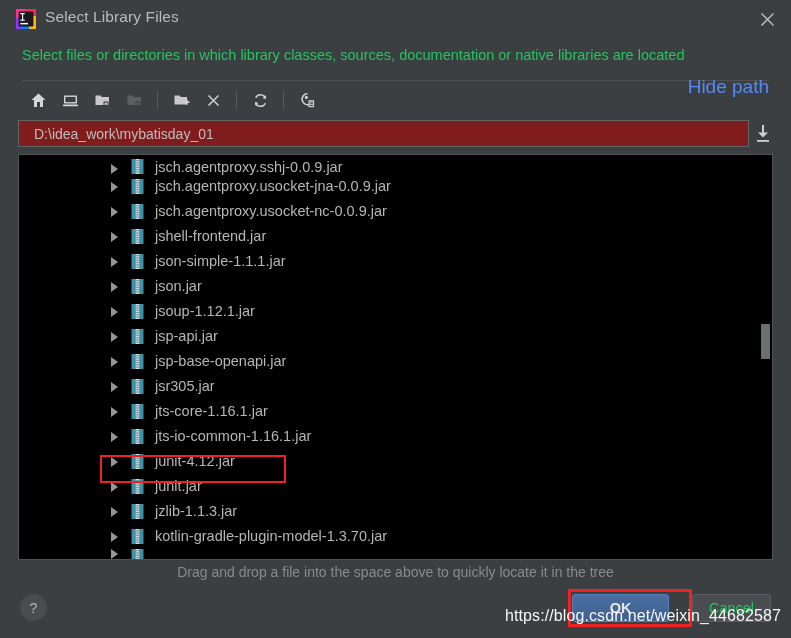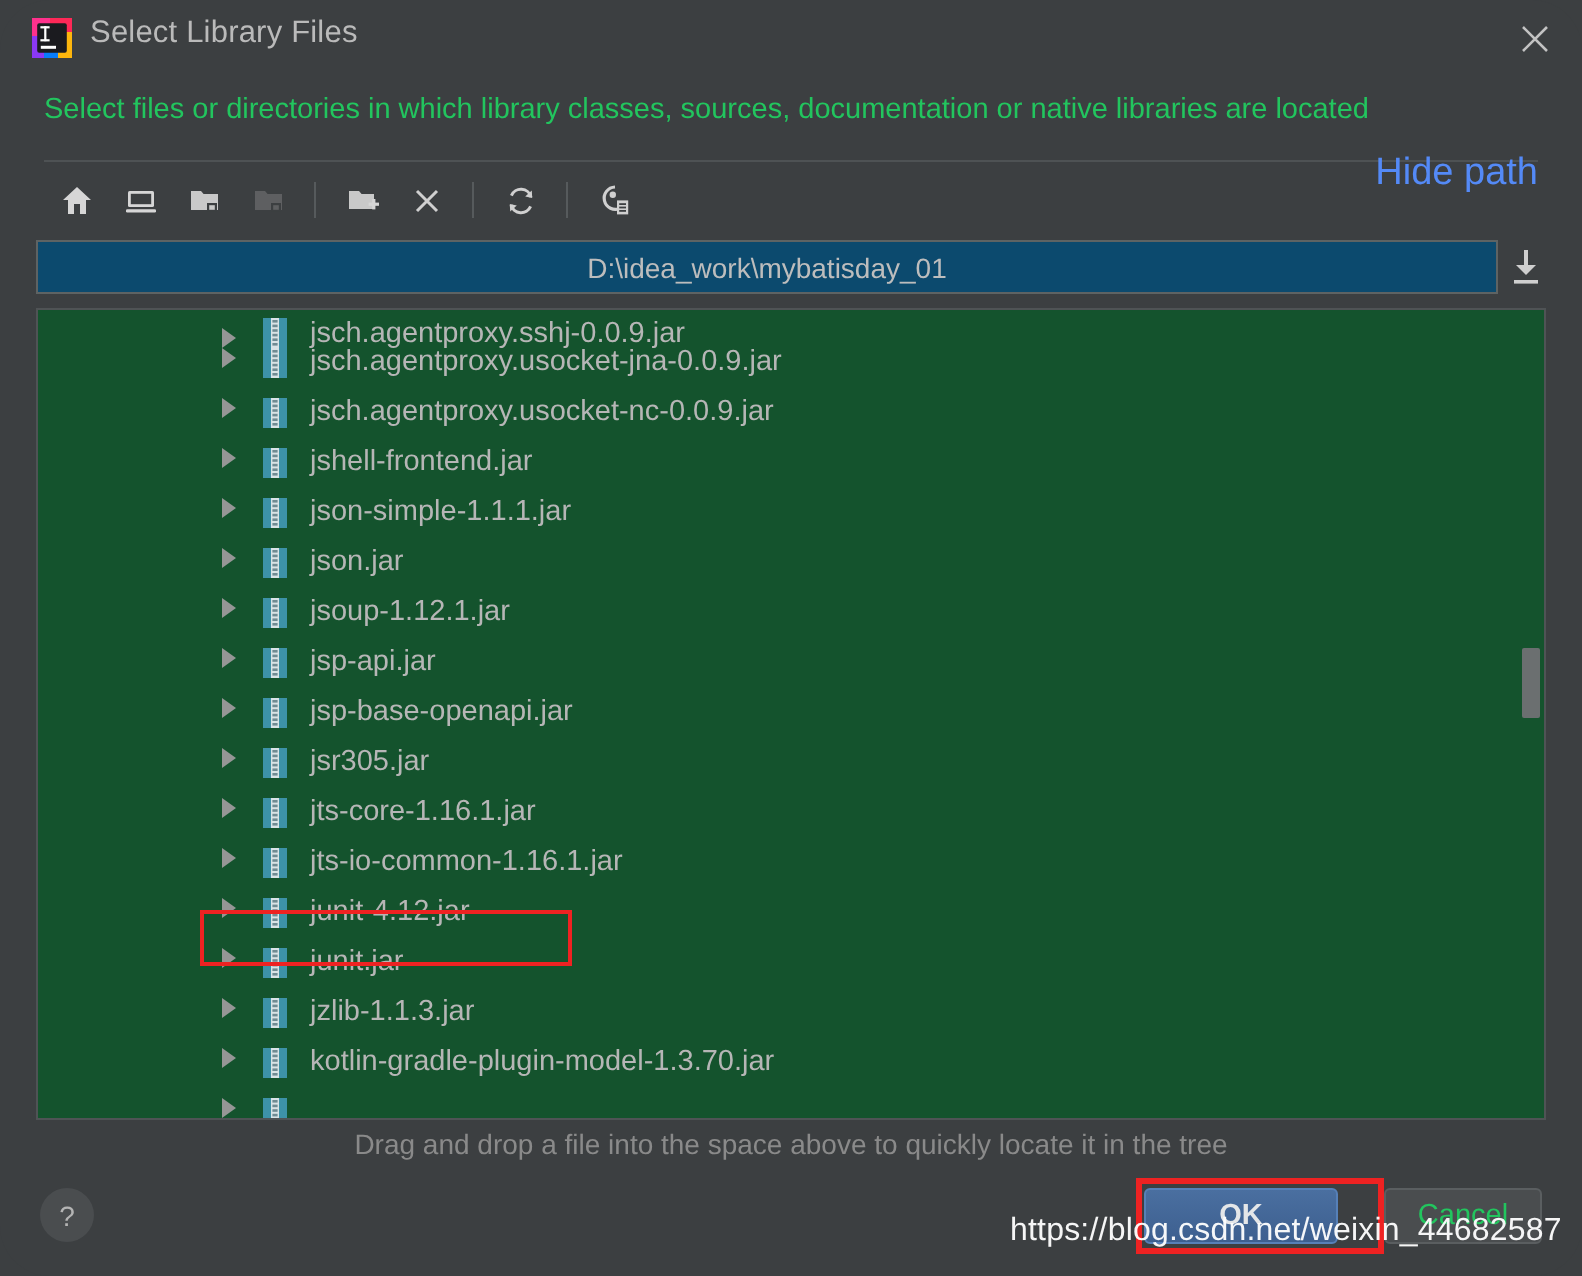--- a/index.html
+++ b/index.html
@@ -122,60 +122,59 @@
     top: 120px;
     width: 755px;
     height: 27px;
   }
   .path-input {
     position: absolute;
     left: 0; top: 0;
     width: 731px;
     height: 27px;
     box-sizing: border-box;
-    background: #0c4a6e;
+    background: #7f1d1d;
     border: 1px solid #5e6363;
     color: #bdbdbd;
     font-family: "Liberation Sans", sans-serif;
     font-size: 14px;
-    padding: 0 1px;
+    padding: 0 15px;
     outline: none;
-    text-align: center;
   }
   .path-import {
     position: absolute;
     right: 0;
     top: 3px;
     width: 20px;
     height: 21px;
     cursor: pointer;
   }
 
   
   .list-frame {
     position: absolute;
     left: 18px;
     top: 154px;
     width: 755px;
     height: 406px;
     box-sizing: border-box;
     border: 1px solid #4f5355;
-    background: #14532d;
+    background: #000000;
     overflow: hidden;
   }
   .list-inner {
     position: relative;
     width: 100%;
     height: 100%;
   }
   .row {
     position: relative;
     height: 25px;
     display: flex;
-    align-items: flex-start;
+    align-items: center;
     padding-left: 92px;
     box-sizing: border-box;
     white-space: nowrap;
     cursor: pointer;
   }
   .row .arrow {
     width: 0; height: 0;
     border-left: 7px solid #969696;
     border-top: 5px solid transparent;
     border-bottom: 5px solid transparent;

